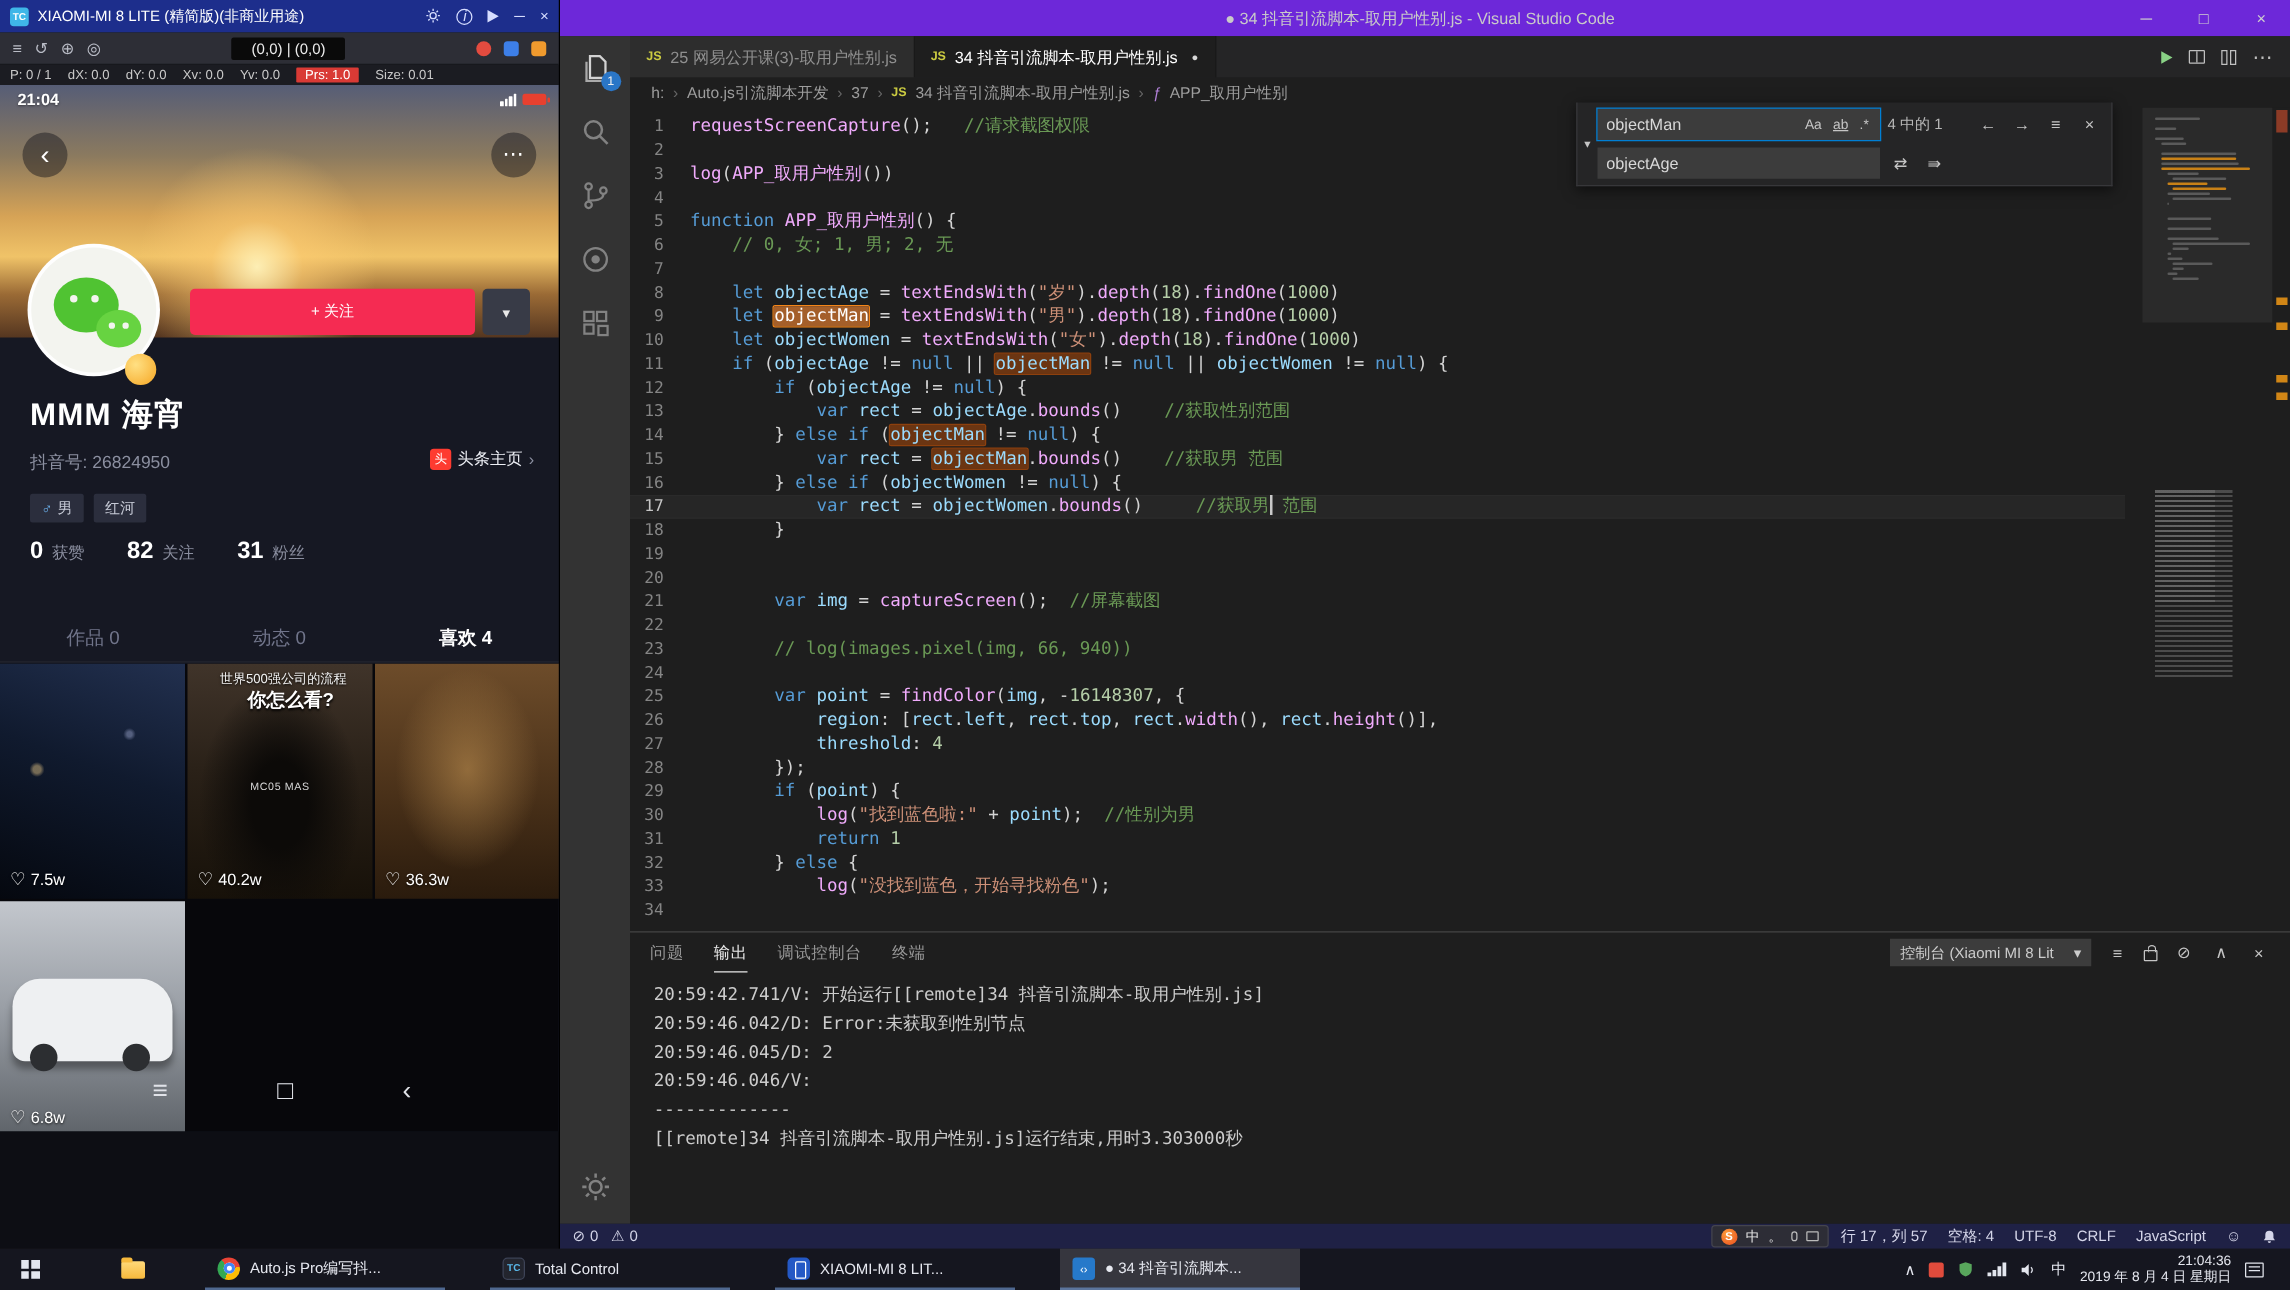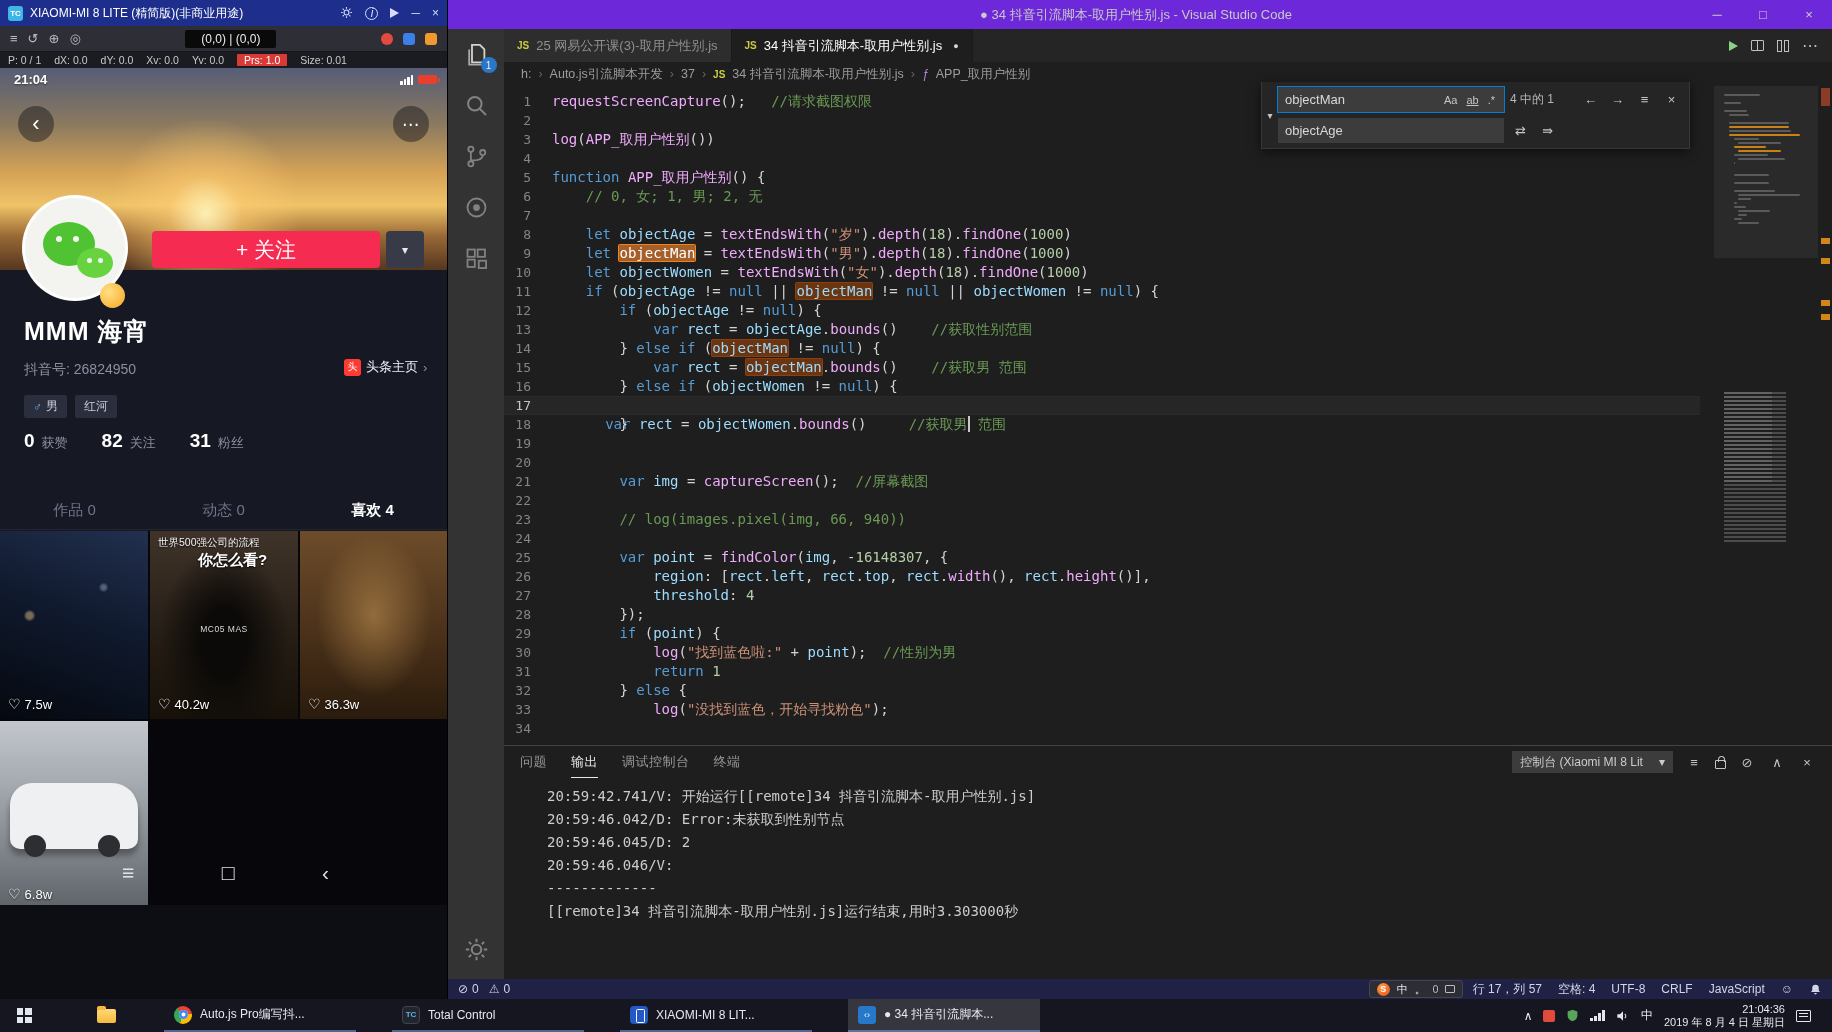--- a/index.html
+++ b/index.html
@@ -47,39 +47,39 @@
 
   .avatar { position:absolute; top:127px; left:22px; width:106px; height:106px; border-radius:50%; background:#f3f4ef; border:3px solid rgba(255,255,255,.9); z-index:4; overflow:hidden; }
   .wx1 { position:absolute; left:18px; top:24px; width:52px; height:44px; background:#50c332; border-radius:50%; }
   .wx1::before,.wx1::after { content:''; position:absolute; top:14px; width:6px; height:6px; border-radius:50%; background:#f3f4ef; }
   .wx1::before { left:13px; } .wx1::after { left:30px; }
   .wx2 { position:absolute; left:52px; top:50px; width:36px; height:30px; background:#67d341; border-radius:50%; }
   .wx2::before,.wx2::after { content:''; position:absolute; top:10px; width:4.5px; height:4.5px; border-radius:50%; background:#f3f4ef; }
   .wx2::before { left:10px; } .wx2::after { left:21px; }
   .hand { position:absolute; top:215px; left:100px; width:25px; height:25px; border-radius:50%; background:radial-gradient(circle at 35% 35%, #ffe083, #f6a623); z-index:5; }
 
-  .follow { position:absolute; top:163px; left:152px; width:228px; height:37px; background:#f52b52; border:none; border-radius:4px; color:#fff; font-size:21px; z-index:4; }
+  .follow { position:absolute; top:163px; left:152px; width:228px; height:37px; background:#f52b52; border:none; border-radius:4px; color:#fff; font-size:12px; z-index:4; }
   .follow-drop { position:absolute; top:163px; left:386px; width:38px; height:37px; background:#383b47; border-radius:4px; color:#e9e9e9; display:flex; align-items:center; justify-content:center; font-size:12px; z-index:4; }
 
   .pname { position:absolute; top:247px; left:24px; color:#fff; font-size:25px; font-weight:bold; letter-spacing:1px; }
   .pid { position:absolute; top:293px; left:24px; color:#8b8fa0; font-size:14px; }
   .toutiao { position:absolute; top:290px; left:344px; display:flex; align-items:center; gap:5px; color:#edeff5; font-size:13px; }
   .tt-ic { width:17px; height:17px; border-radius:3px; background:#fe3b30; color:#fff; font-size:10px; display:flex; align-items:center; justify-content:center; }
   .tt-chev { color:#8b8fa0; }
   .tags { position:absolute; top:327px; left:24px; display:flex; gap:8px; }
   .tag { background:#2b2e3d; border-radius:2px; padding:3px 9px; font-size:12px; color:#c7cbd7; display:flex; align-items:center; gap:4px; }
   .male-ic { color:#6db5f2; font-size:12px; }
   .stats { position:absolute; top:362px; left:24px; display:flex; gap:34px; align-items:baseline; color:#8b8fa0; font-size:13px; }
   .stats b { color:#fff; font-size:19px; margin-right:7px; }
   .p-tabs { position:absolute; top:424px; left:0; right:0; height:38px; display:flex; border-bottom:1px solid #23242f; }
   .p-tab { flex:1; display:flex; align-items:center; justify-content:center; color:#70748a; font-size:15px; }
   .p-tab.active { color:#ffffff; font-weight:bold; }
 
   .grid { position:absolute; top:463px; left:0; right:0; height:468px; background:#07070b; }
-  .cell { position:absolute; overflow:hidden; }
+  .cell { position:absolute; overflow:hidden;text-align:center; }
   .c1 { left:0; top:0; width:148px; height:188px;
         background:radial-gradient(circle at 20% 45%, rgba(220,190,130,.5) 0 3px, transparent 6px),
                    radial-gradient(circle at 70% 30%, rgba(200,210,255,.35) 0 2px, transparent 5px),
                    linear-gradient(200deg,#22304f 0%,#101a2e 45%,#05080f 100%); }
   .c2 { left:150px; top:0; width:148px; height:188px;
         background:radial-gradient(ellipse at 50% 60%, #0c0a08 22%, rgba(0,0,0,0) 62%),
                    linear-gradient(180deg,#40342a 0%,#2a2118 45%,#171109 100%); }
   .c3 { left:300px; top:0; width:148px; height:188px;
         background:radial-gradient(ellipse at 50% 45%, rgba(210,160,90,.5) 0%, rgba(0,0,0,0) 55%),
                    linear-gradient(180deg,#6d4c2a 0%,#4a3119 55%,#2a1b0d 100%); }
@@ -124,21 +124,21 @@
   .split-ic { display:flex; gap:2px; }
   .split-ic i { width:5px; height:12px; border:1.2px solid #c0c0c0; display:block; }
 
   .v-crumbs { height:24px; display:flex; align-items:center; gap:7px; padding-left:17px; color:#9d9d9d; font-size:12.5px; background:#1e1e1e; flex:none; white-space:nowrap; }
   .crumb-sep { color:#666; }
   .fn-ic { color:#b180d7; font-style:italic; font-size:12px; }
 
   .v-editor { flex:1; position:relative; background:#1e1e1e; overflow:hidden; }
   .code-host { position:absolute; top:6px; left:0; right:132px; font-family:"DejaVu Sans Mono","Liberation Mono",monospace; }
   .code-line { display:flex; height:19px; line-height:19px; font-size:14px; white-space:pre; }
-  .code-line.current { background:rgba(255,255,255,.04); box-shadow:inset 0 1px 0 #2a2a2a, inset 0 -1px 0 #2a2a2a;flex-direction:column; }
+  .code-line.current { background:rgba(255,255,255,.04); box-shadow:inset 0 1px 0 #2a2a2a, inset 0 -1px 0 #2a2a2a; }
   .ln { width:48px; flex:none; text-align:right; padding-right:21px; color:#858585; font-size:13px; }
   .code-line.current .ln { color:#c6c6c6; }
   .lt { white-space:pre; }
   .tok.k { color:#569cd6; } .tok.f { color:#f0abfc; } .tok.v { color:#9cdcfe; }
   .tok.s { color:#ce9178; } .tok.n { color:#b5cea8; } .tok.c { color:#6a9955; } .tok.p { color:#d4d4d4; }
   .tok.find  { background:rgba(234,92,0,.38); box-shadow:0 0 0 1px rgba(234,92,0,.55); border-radius:1px; }
   .tok.findc { background:#a45f2a; box-shadow:0 0 0 1px #f38518; color:#fff; border-radius:1px; }
   .caret { display:inline-block; width:2px; height:16px; background:#c8c8c8; vertical-align:middle; margin-bottom:2px; }
 
   .minimap { position:absolute; top:0; right:14px; width:104px; bottom:0; padding:8px 6px 0 10px; background:#1e1e1e; }
@@ -167,21 +167,21 @@
 
   .v-panel { height:234px; flex:none; border-top:1px solid #444; background:#1e1e1e; position:relative; }
   .panel-head { height:32px; display:flex; align-items:center; padding:0 16px; gap:24px; }
   .pp-tab { color:#989898; font-size:13px; height:100%; display:flex; align-items:center; letter-spacing:.5px; }
   .pp-tab.active { color:#e7e7e7; box-shadow:inset 0 -1px 0 #e7e7e7; }
   .panel-right { margin-left:auto; display:flex; align-items:center; gap:12px; color:#c5c5c5; }
   .console-select { background:#3c3c3c; color:#cccccc; font-size:12px; height:22px; display:flex; align-items:center; gap:16px; padding:0 8px; white-space:nowrap; }
   .ph-ic { font-size:13px; width:18px; text-align:center; }
   .lock-ic { width:11px; height:9px; border:1.3px solid #c5c5c5; border-radius:1px; position:relative; margin-top:5px; }
   .lock-ic::before { content:''; position:absolute; left:1.5px; top:-5px; width:5px; height:5px; border:1.3px solid #c5c5c5; border-bottom:none; border-radius:4px 4px 0 0; }
-  .panel-out { padding:7px 0 0 19px; font-family:"DejaVu Sans Mono","Liberation Mono",monospace;margin-left:24px; }
+  .panel-out { padding:7px 0 0 19px; font-family:"DejaVu Sans Mono","Liberation Mono",monospace; }
   .out-line { font-size:14px; line-height:23px; color:#cccccc; white-space:pre; }
 
   .v-status { position:absolute; left:0; bottom:0; width:100%; height:20px; background:#1f2145; display:flex; align-items:center; color:#d4d5e8; font-size:12px; padding:0 10px; gap:14px; z-index:20; }
   .vs-left { display:flex; align-items:center; gap:10px; }
   .vs-item { display:flex; align-items:center; gap:4px; white-space:nowrap; }
   .vs-right { margin-left:auto; display:flex; align-items:center; gap:16px; }
   .sogou { background:#2d2d36; border:1px solid #44444e; border-radius:3px; height:18px; display:flex; align-items:center; gap:7px; padding:0 7px; margin-right:-6px; }
   .sg-s { width:13px; height:13px; border-radius:50%; background:radial-gradient(circle at 35% 30%, #ff9d3c, #e84c1e); color:#fff; font-size:9px; font-weight:bold; display:flex; align-items:center; justify-content:center; }
   .sg-t { color:#e8e8e8; font-size:11px; }
   .sg-ic { width:10px; height:8px; border:1px solid #bbb; border-radius:1px; }

